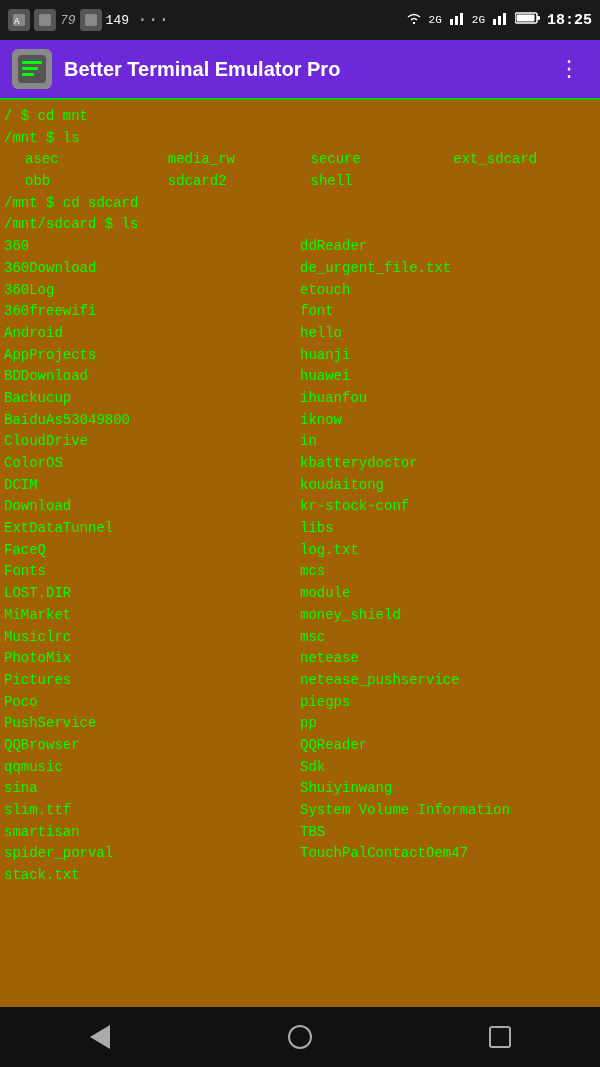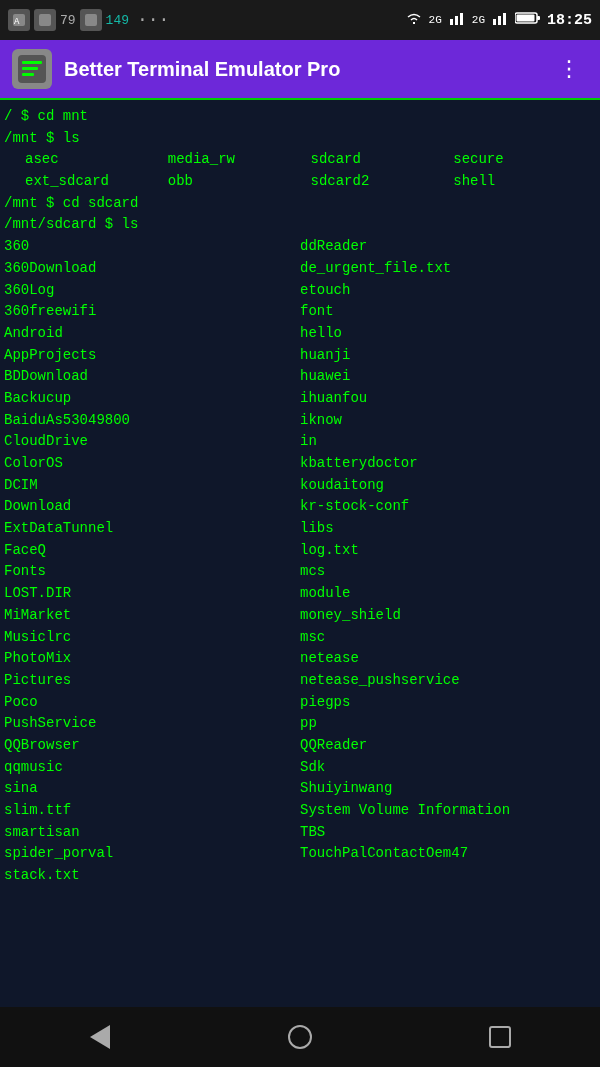--- a/index.html
+++ b/index.html
@@ -81,21 +81,21 @@
       color: #fff;
       font-size: 22px;
       cursor: pointer;
       padding: 4px 8px;
     }
 
     
     #terminal {
       width: 600px;
       height: 907px;
-      background: #0f172a;
+      background: #a16207;
       padding: 6px 4px 4px 4px;
       overflow: hidden;
     }
     .terminal-line {
       color: #00ff00;
       font-size: 14px;
       line-height: 1.55;
       white-space: pre;
       font-family: 'Courier New', Courier, monospace;
     }
@@ -172,27 +172,27 @@
       <svg viewBox="0 0 16 16" fill="#ccc">
           <rect x="2" y="2" width="12" height="12" rx="2" fill="#888"></rect>
           <text x="3" y="12" font-size="9" fill="#fff">A</text>
         </svg>
     </div>
     <div class="status-icon">
       <svg viewBox="0 0 16 16" fill="#ccc">
           <rect x="2" y="2" width="12" height="12" rx="2" fill="#888"></rect>
         </svg>
     </div>
-    <span style="color:#aaa;font-size:13px;">79</span>
+    <span style="color:#aaa;font-size:13px;font-style:italic;">79</span>
     <div class="status-icon">
       <svg viewBox="0 0 16 16">
           <rect x="2" y="2" width="12" height="12" rx="2" fill="#888"></rect>
         </svg>
     </div>
-    <span style="color:#14b8a6;font-size:13px;">149</span>
+    <span style="color:#ffffff;font-size:13px;">149</span>
     <span style="color:#aaa;font-size:18px;margin-left:4px;">···</span>
   </div>
   <div class="status-right">
     <span>
       <svg width="18" height="14" viewBox="0 0 18 14" fill="none">
         <path d="M9 11 L9 13" stroke="#fff" stroke-width="2"></path>
         <path d="M6 9 Q9 6 12 9" stroke="#fff" stroke-width="1.5" fill="none"></path>
         <path d="M3 6 Q9 1 15 6" stroke="#fff" stroke-width="1.5" fill="none"></path>
       </svg>
     </span>
@@ -235,21 +235,20 @@
   <span class="app-title">Better Terminal Emulator Pro</span>
   <span class="menu-dots">⋮</span>
 </div>
 
 <div id="terminal">
   <div class="terminal-line prompt">/ $ cd mnt</div>
   <div class="terminal-line prompt">/mnt $ ls</div>
   <div class="ls-row-4">
     <span class="ls-item">asec</span>
     <span class="ls-item">media_rw</span>
-    <span class="ls-item">sdcard</span>
     <span class="ls-item">secure</span>
     <span class="ls-item">ext_sdcard</span>
     <span class="ls-item">obb</span>
     <span class="ls-item">sdcard2</span>
     <span class="ls-item">shell</span>
   </div>
   <div class="terminal-line prompt">/mnt $ cd sdcard</div>
   <div class="terminal-line prompt">/mnt/sdcard $ ls</div>
   <div class="ls-grid" id="ls-grid">
 

